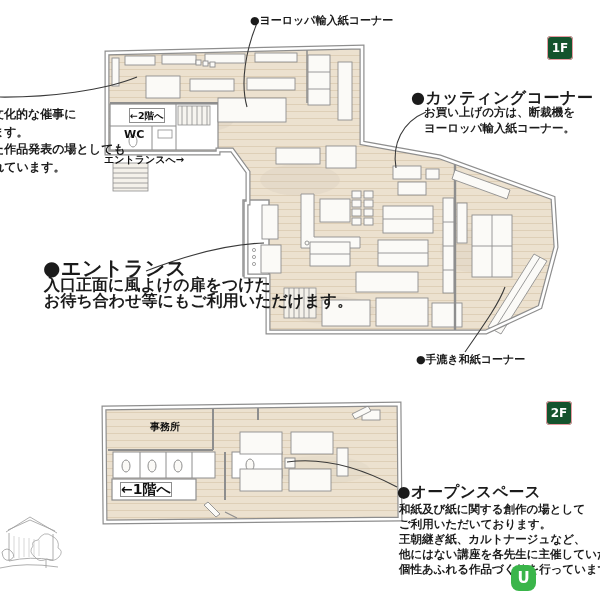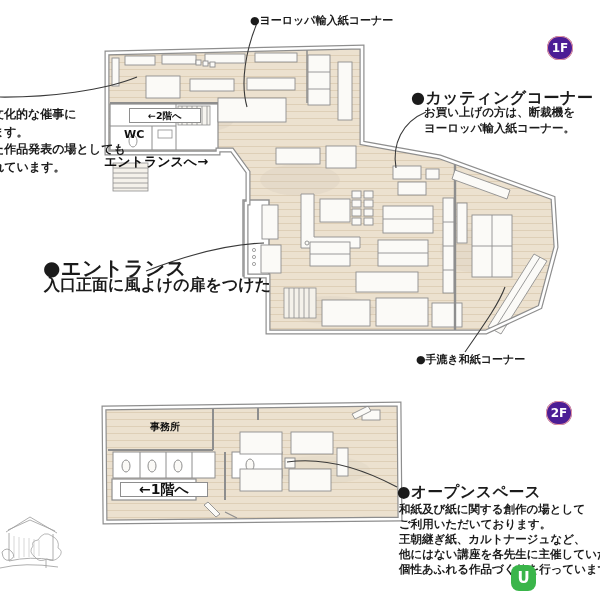--- a/index.html
+++ b/index.html
@@ -7,27 +7,27 @@
     width:600px;height:600px;position:relative;overflow:hidden;
     background:#ffffff;
     font-family:"DejaVu Sans","Liberation Sans",sans-serif;
     color:#1b1b1b;
   }
   .abs{position:absolute;}
   .lbl{font-weight:700;white-space:nowrap;}
   .heading{font-weight:700;white-space:nowrap;letter-spacing:.5px;}
   .body-text div{font-weight:600;white-space:nowrap;}
   .badge{
-    position:absolute;width:26px;height:24px;border-radius:12px;
-    background:#4c1d95;color:#ffffff;font-weight:700;font-size:12px;
+    position:absolute;width:26px;height:24px;border-radius:4px;
+    background:#14532d;color:#ffffff;font-weight:700;font-size:12px;
     display:flex;align-items:center;justify-content:center;
     box-shadow:inset 0 0 0 1px #e89aa2;
   }
   .plan-label{position:absolute;font-weight:700;color:#111;white-space:nowrap;}
-  .boxed{background:#ffffff;border:1px solid #8e8e8e;padding:0 18px;line-height:13px;text-align:center;}
+  .boxed{background:#ffffff;border:1px solid #8e8e8e;padding:0 0;line-height:13px;text-align:center;}
   .logo-u{
     position:absolute;left:511px;top:565px;width:25px;height:26px;border-radius:8px;
     background:#3ab54a;color:#fff;font-weight:700;font-size:15px;
     display:flex;align-items:center;justify-content:center;z-index:30;
   }
 </style>
 </head>
 <body>
 
 <svg class="abs" style="left:0;top:0;" width="600" height="600" viewBox="0 0 600 600">
@@ -255,34 +255,35 @@
 
 <div class="abs heading" style="left:411px;top:88px;font-size:16px;">●カッティングコーナー</div>
 <div class="abs body-text" style="left:424px;top:105px;font-size:11.5px;line-height:15.5px;">
   <div>お買い上げの方は、断裁機を</div>
   <div>ヨーロッパ輸入紙コーナー。</div>
 </div>
 
 <div class="abs heading" style="left:43px;top:255px;font-size:20px;">●エントランス</div>
 <div class="abs body-text" style="left:44px;top:277px;font-size:16px;line-height:15.5px;">
   <div>入口正面に風よけの扉をつけた</div>
+  <div>お待ち合わせ等にもご利用いただけます。</div>
 </div>
 
 <div class="abs lbl" style="left:416px;top:352px;font-size:11px;">●手漉き和紙コーナー</div>
 
 <div class="badge" style="left:546px;top:401px;">2F</div>
 
 <div class="abs heading" style="left:397px;top:482px;font-size:15.5px;">●オープンスペース</div>
 <div class="abs body-text" style="left:399px;top:502px;font-size:11.5px;line-height:15px;">
   <div>和紙及び紙に関する創作の場として</div>
   <div>ご利用いただいております。</div>
   <div>王朝継ぎ紙、カルトナージュなど、</div>
   <div>他にはない講座を各先生に主催していただき</div>
   <div>個性あふれる作品づくりを行っています。</div>
 </div>
 
 <div class="plan-label boxed" style="left:129px;top:108px;font-size:9.5px;">←2階へ</div>
 <div class="plan-label" style="left:124px;top:128px;font-size:11px;text-align:right;">WC</div>
-<div class="plan-label" style="left:104px;top:153px;font-size:13px;">エントランスへ→</div>
+<div class="plan-label" style="left:104px;top:153px;font-size:10px;">エントランスへ→</div>
 <div class="plan-label" style="left:150px;top:420px;font-size:10px;">事務所</div>
 <div class="plan-label boxed" style="left:120px;top:482px;font-size:14px;">←1階へ</div>
 
 <div class="logo-u">U</div>
 
 </body></html>

